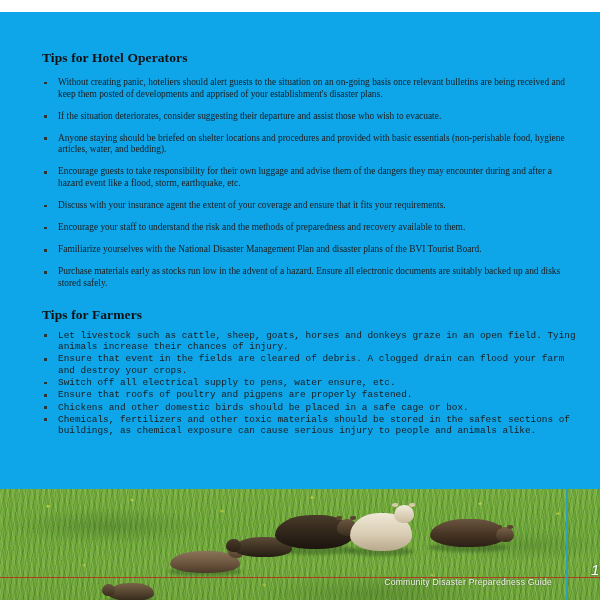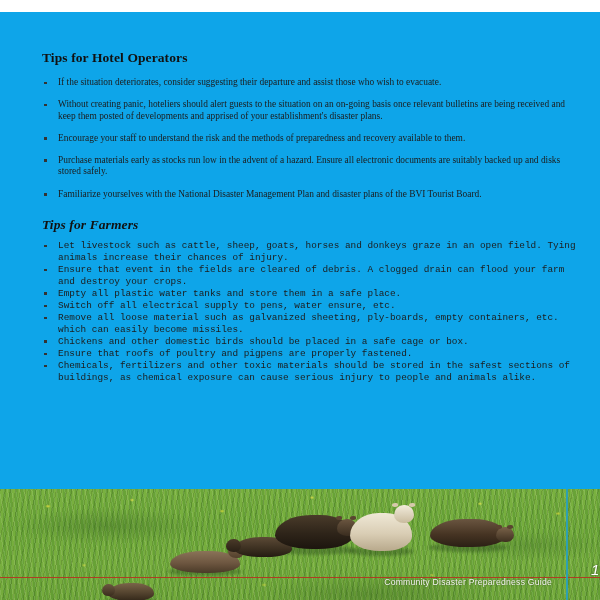--- a/index.html
+++ b/index.html
@@ -34,21 +34,20 @@
     font-family: "Liberation Serif", "DejaVu Serif", serif;
     font-weight: bold;
     font-size: 13.5px;
     letter-spacing: 0.1px;
     margin: 0 0 11px 0;
     color: #111111;
   }
   h2.section-heading.farmers {
     margin-top: 17px;
     margin-bottom: 7px;
-    font-style: italic;
   }
   ul.bullets {
     list-style: none;
     margin: 0;
     padding: 0;
   }
   ul.bullets > li {
     position: relative;
     padding-left: 16px;
     font-size: 9.4px;
@@ -188,37 +187,38 @@
 </head>
 <body>
 
 <div class="page">
 
   <div class="content">
 
     <h2 class="section-heading">Tips for Hotel Operators</h2>
 
     <ul class="bullets spaced">
+      <li>Without creating panic, hoteliers should alert guests to the situation on an on-going basis once relevant bulletins are being received and keep them posted of developments and apprised of your establishment's disaster plans.</li>
       <li>If the situation deteriorates, consider suggesting their departure and assist those who wish to evacuate.</li>
-      <li>Without creating panic, hoteliers should alert guests to the situation on an on-going basis once relevant bulletins are being received and keep them posted of developments and apprised of your establishment's disaster plans.</li>
+      <li>Anyone staying should be briefed on shelter locations and procedures and provided with basic essentials (non-perishable food, hygiene articles, water, and bedding).</li>
+      <li>Encourage guests to take responsibility for their own luggage and advise them of the dangers they may encounter during and after a hazard event like a flood, storm, earthquake, etc.</li>
+      <li>Discuss with your insurance agent the extent of your coverage and ensure that it fits your requirements.</li>
       <li>Encourage your staff to understand the risk and the methods of preparedness and recovery available to them.</li>
+      <li>Familiarize yourselves with the National Disaster Management Plan and disaster plans of the BVI Tourist Board.</li>
       <li>Purchase materials early as stocks run low in the advent of a hazard. Ensure all electronic documents are suitably backed up and disks stored safely.</li>
-      <li>Familiarize yourselves with the National Disaster Management Plan and disaster plans of the BVI Tourist Board.</li>
     </ul>
 
     <h2 class="section-heading farmers">Tips for Farmers</h2>
 
     <ul class="bullets tight">
       <li>Let livestock such as cattle, sheep, goats, horses and donkeys graze in an open field. Tying animals increase their chances of injury.</li>
       <li>Ensure that event in the fields are cleared of debris. A clogged drain can flood your farm and destroy your crops.</li>
-      <li>Empty all plastic water tanks and store them in a safe place.</li>
       <li>Switch off all electrical supply to pens, water ensure, etc.</li>
-      <li>Remove all loose material such as galvanized sheeting, ply-boards, empty containers, etc. which can easily become missiles.</li>
+      <li>Ensure that roofs of poultry and pigpens are properly fastened.</li>
       <li>Chickens and other domestic birds should be placed in a safe cage or box.</li>
-      <li>Ensure that roofs of poultry and pigpens are properly fastened.</li>
       <li>Chemicals, fertilizers and other toxic materials should be stored in the safest sections of buildings, as chemical exposure can cause serious injury to people and animals alike.</li>
     </ul>
 
   </div>
 
   <div class="photo">
     <div class="grass"></div>
     <div class="grass-dark"></div>
 
     <div class="shadow" style="left:168px; top:78px; width:74px; height:9px;"></div>

